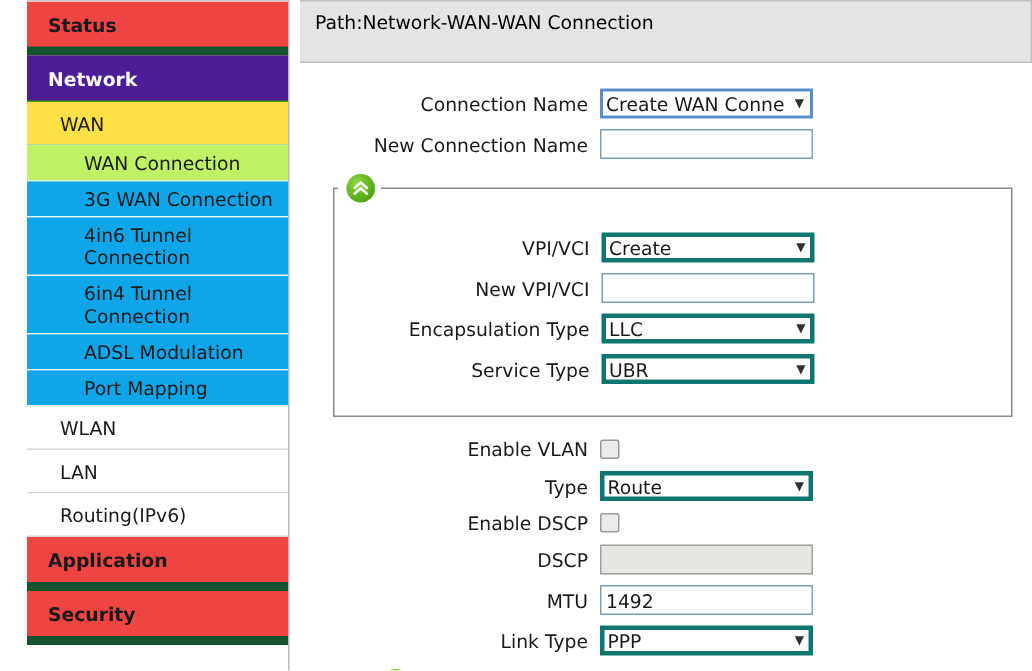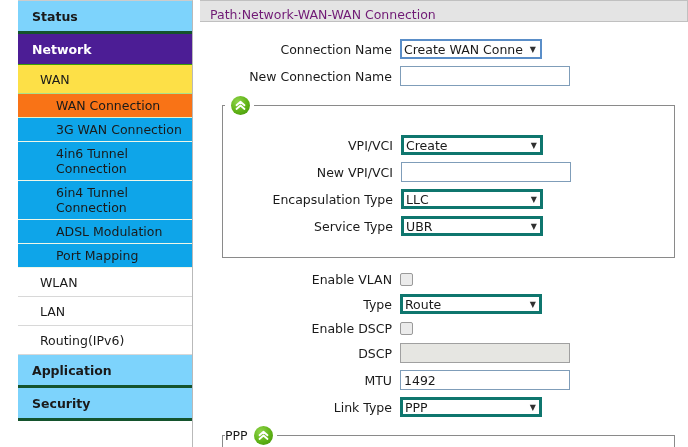--- a/index.html
+++ b/index.html
@@ -32,22 +32,22 @@
     border-right: 1px solid #b9b9b9;
     border-top: 1px solid #cccccc;
     flex: 0 0 auto;
     overflow: hidden;
   }
   .nav-top {
     font-weight: bold;
     font-size: 12.5px;
     color: #1a1a1a;
     padding: 8px 0 7px 14px;
-    border-bottom: 3px solid #14532d;
-    background: #7dd3fc;
+    border-bottom: 6px solid #14532d;
+    background: #ef4444;
   }
   .nav-top.active {
     background: #4c1d95;
     color: #ffffff;
     border-bottom: 1px solid #3c9e06;
   }
   .nav-sub {
     font-size: 12.5px;
     color: #1a1a1a;
     padding: 7px 0 6px 22px;
@@ -60,40 +60,40 @@
   }
   .nav-leaf {
     font-size: 12.5px;
     color: #1a1a1a;
     padding: 4px 6px 4px 38px;
     line-height: 15px;
     border-bottom: 1px solid #eef7e8;
     background: #0ea5e9;
   }
   .nav-leaf.active {
-    background: #f97316;
+    background: #bef264;
     border-bottom: 1px solid #dcf2cc;
   }
 
   
   #content {
     flex: 1 1 auto;
     position: relative;
     margin-left: 7px;
     overflow: hidden;
   }
   #pathbar {
     background: #e4e4e4;
     border: 1px solid #c0c0c0;
     border-left: none;
     font-size: 12.5px;
-    color: #701a75;
+    color: #000000;
     padding: 6px 0 6px 10px;
     box-sizing: border-box;
-    height: 22px;
+    height: 42px;
   }
 
   .form-area {
     padding-top: 17px;
   }
 
   .row {
     display: flex;
     align-items: center;
     margin-bottom: 7px;
@@ -141,21 +141,21 @@
     pointer-events: none;
   }
   .selwrap.focused select.sel {
     border: 2px solid #5a8ec8;
   }
 
   input.txt {
     font-family: "DejaVu Sans", sans-serif;
     font-size: 12.5px;
     color: #1a1a1a;
-    width: 170px;
+    width: 142px;
     height: 20px;
     padding: 1px 3px;
     border: 1px solid #7f9db9;
     background: #ffffff;
     box-sizing: border-box;
     border-radius: 0;
   }
   input.txt:disabled {
     background: #e6e6e2;
     color: #808080;

